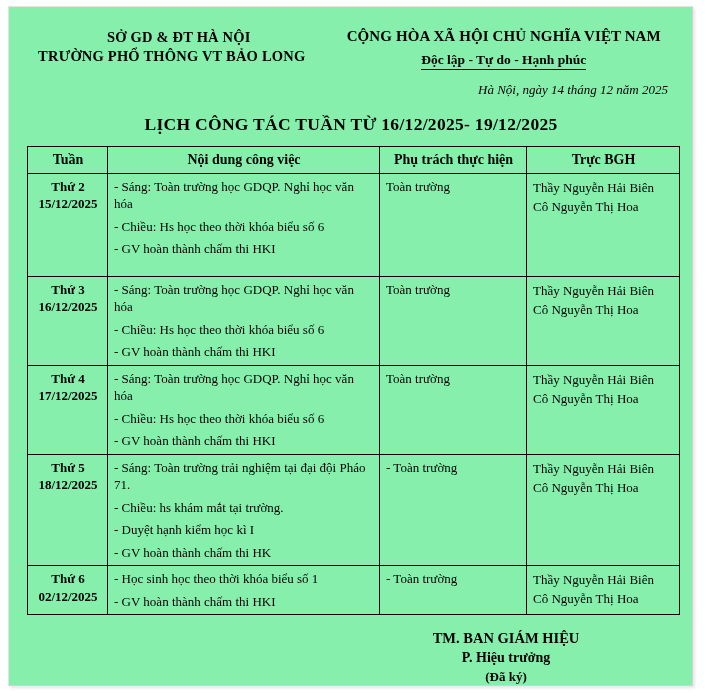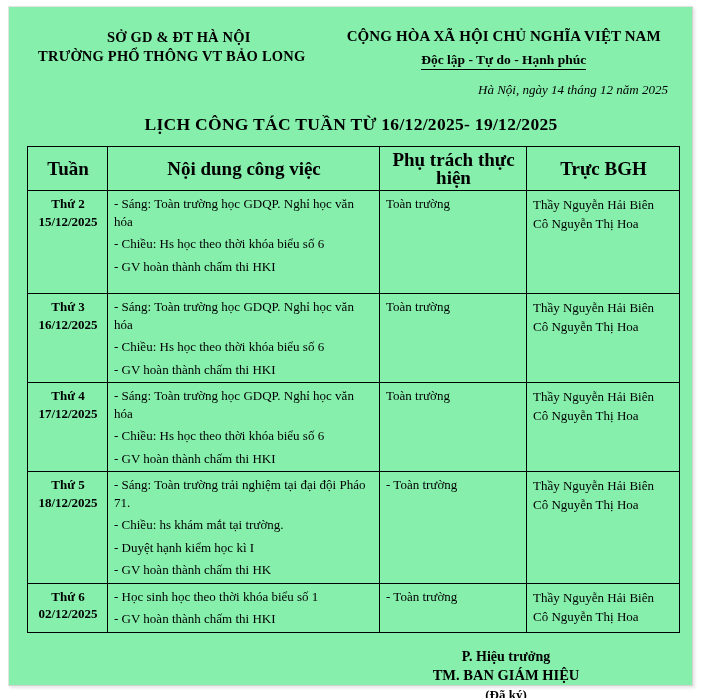--- a/index.html
+++ b/index.html
@@ -111,21 +111,21 @@
   table.schedule td {
     border: 1px solid #000000;
     vertical-align: top;
     padding: 4px 5px 4px 6px;
     font-size: 13px;
     line-height: 17.5px;
   }
   table.schedule th {
     text-align: center;
     font-weight: bold;
-    font-size: 19px;
+    font-size: 14px;
     padding-top: 4px;
     padding-bottom: 4px;
     vertical-align: middle;
   }
   col.c-week  { width: 80px; }
   col.c-task  { width: 272px; }
   col.c-resp  { width: 147px; }
   col.c-duty  { width: 153px; }
 
   td.week-cell {
@@ -283,20 +283,20 @@
           <td class="resp-cell">- Toàn trường</td>
           <td class="duty-cell">
             <div class="duty-line">Thầy Nguyễn Hải Biên</div>
             <div class="duty-line">Cô Nguyễn Thị Hoa</div>
           </td>
         </tr>
       </tbody>
     </table>
 
     <div class="signature">
+      <div class="sig-line">TM. BAN GIÁM HIỆU</div>
       <div class="sig-line role">P. Hiệu trưởng</div>
-      <div class="sig-line">TM. BAN GIÁM HIỆU</div>
       <div class="sig-line signed">(Đã ký)</div>
 
     </div>
 
   </div>
 </div>
 
 </body></html>

